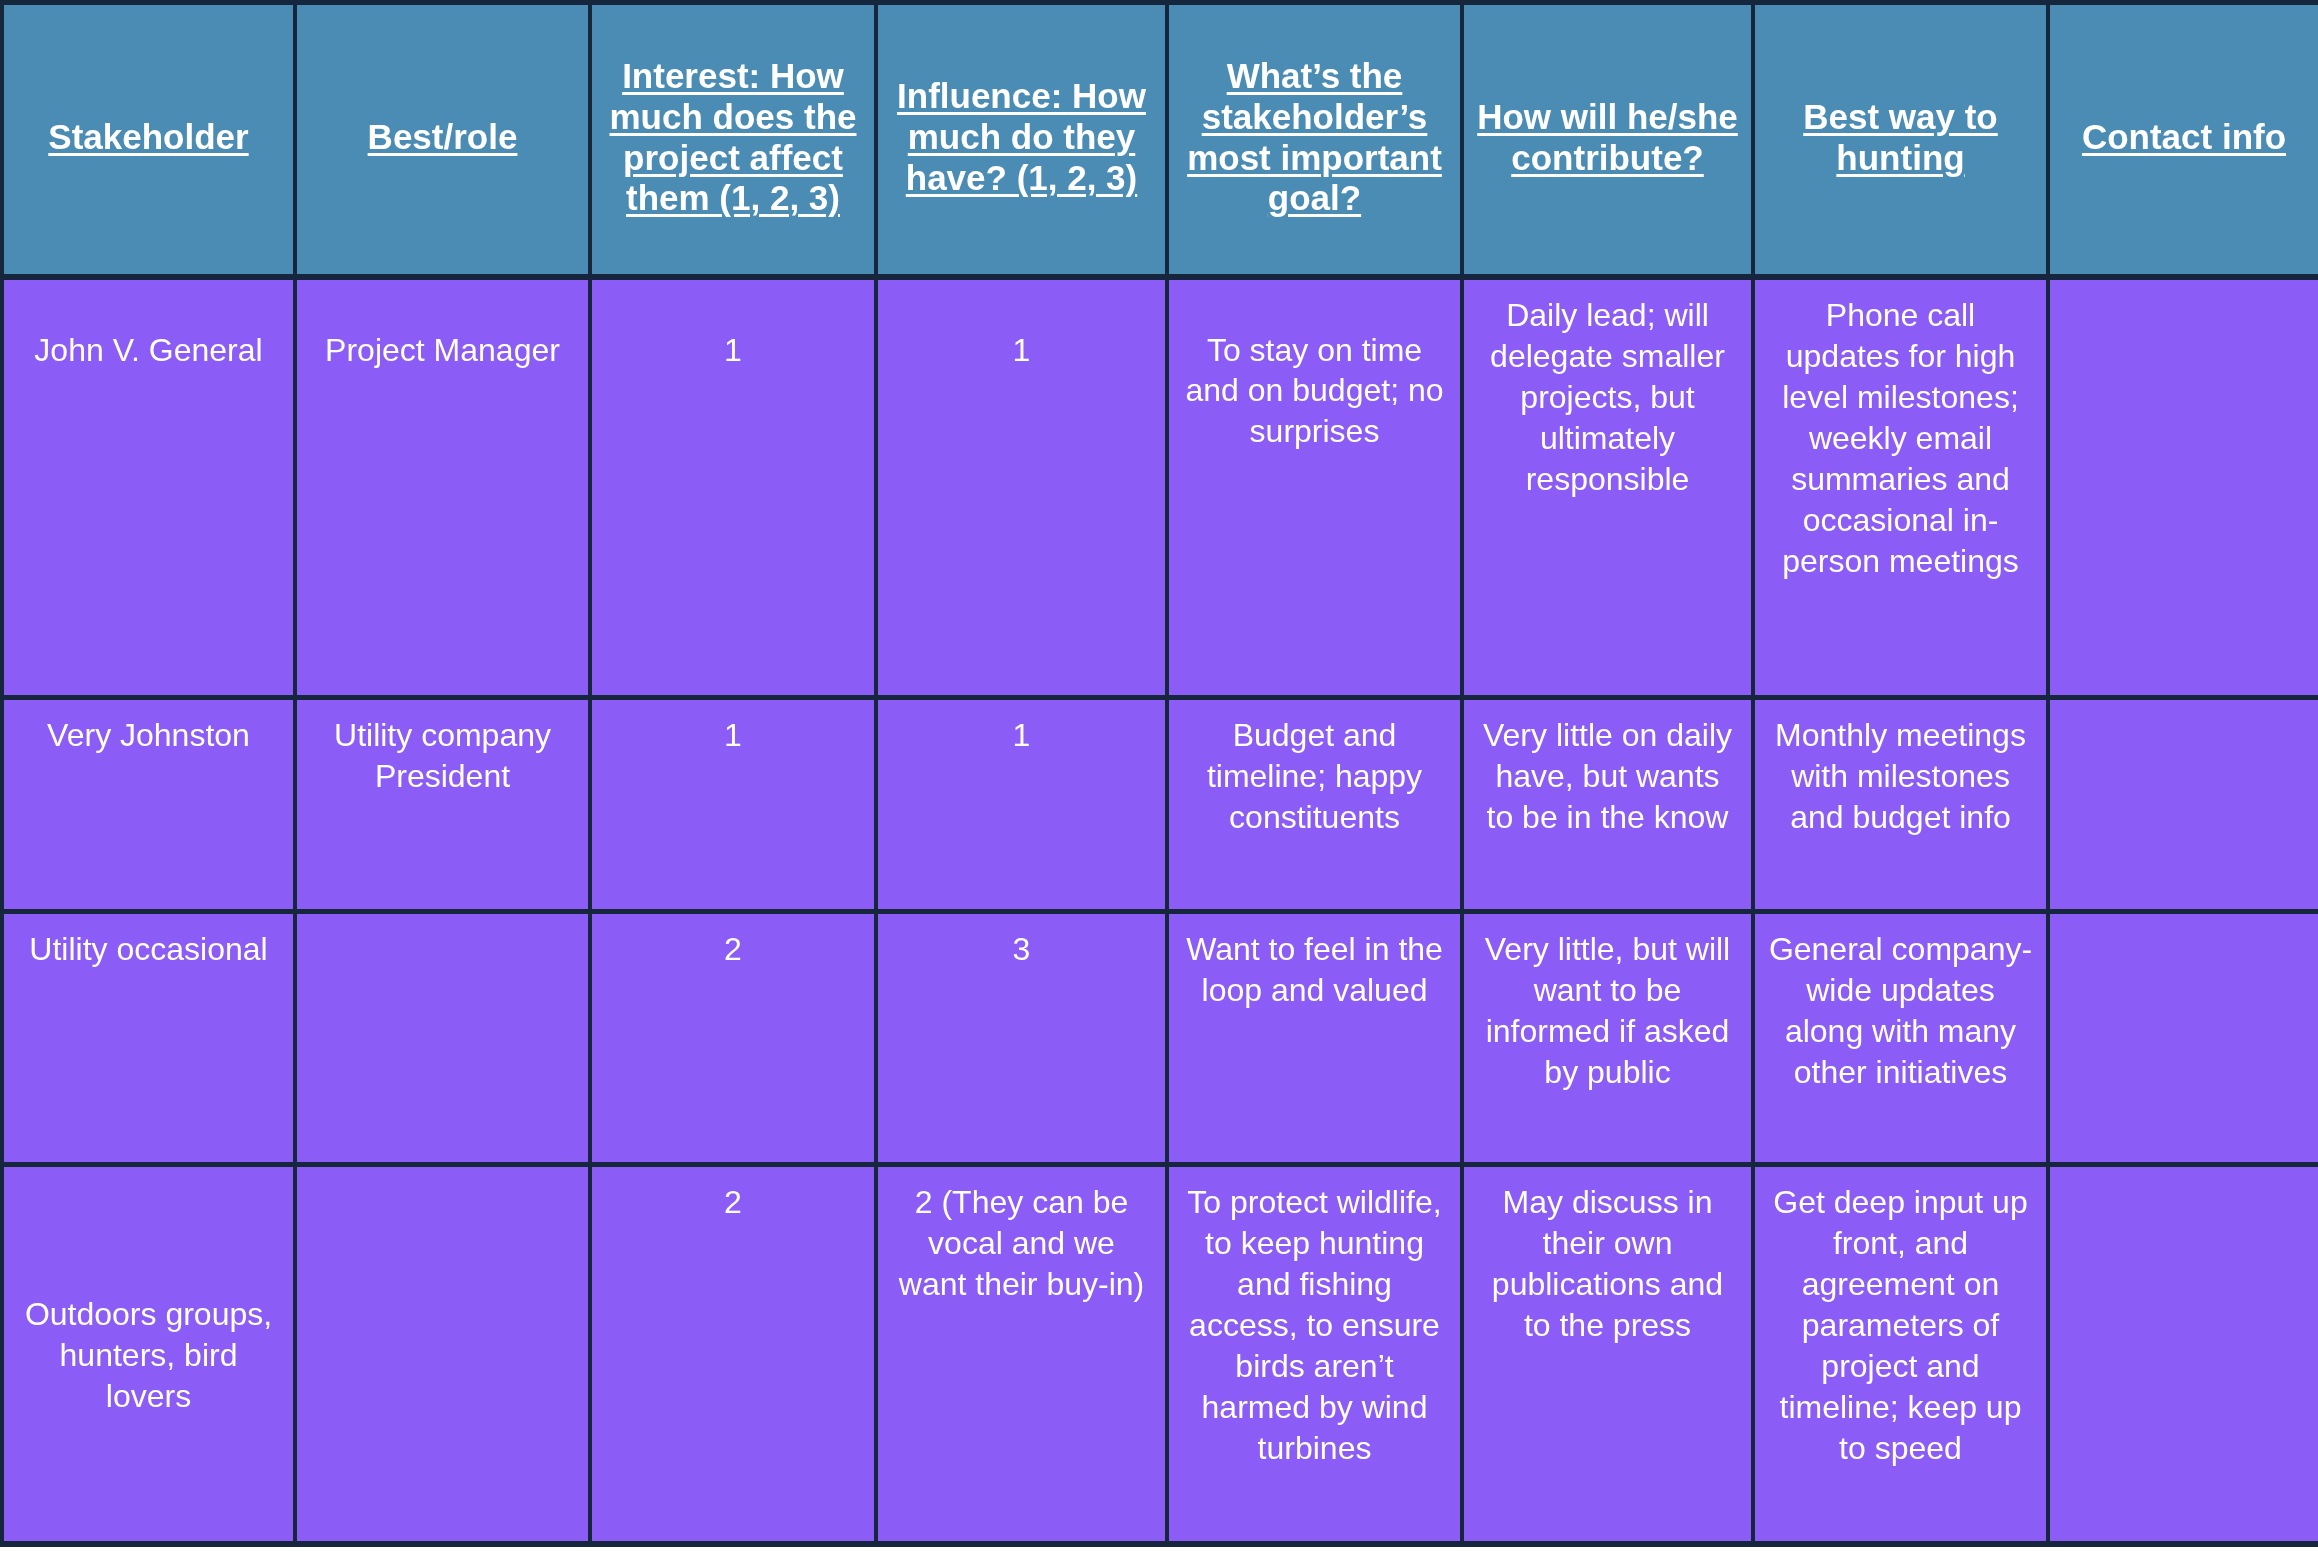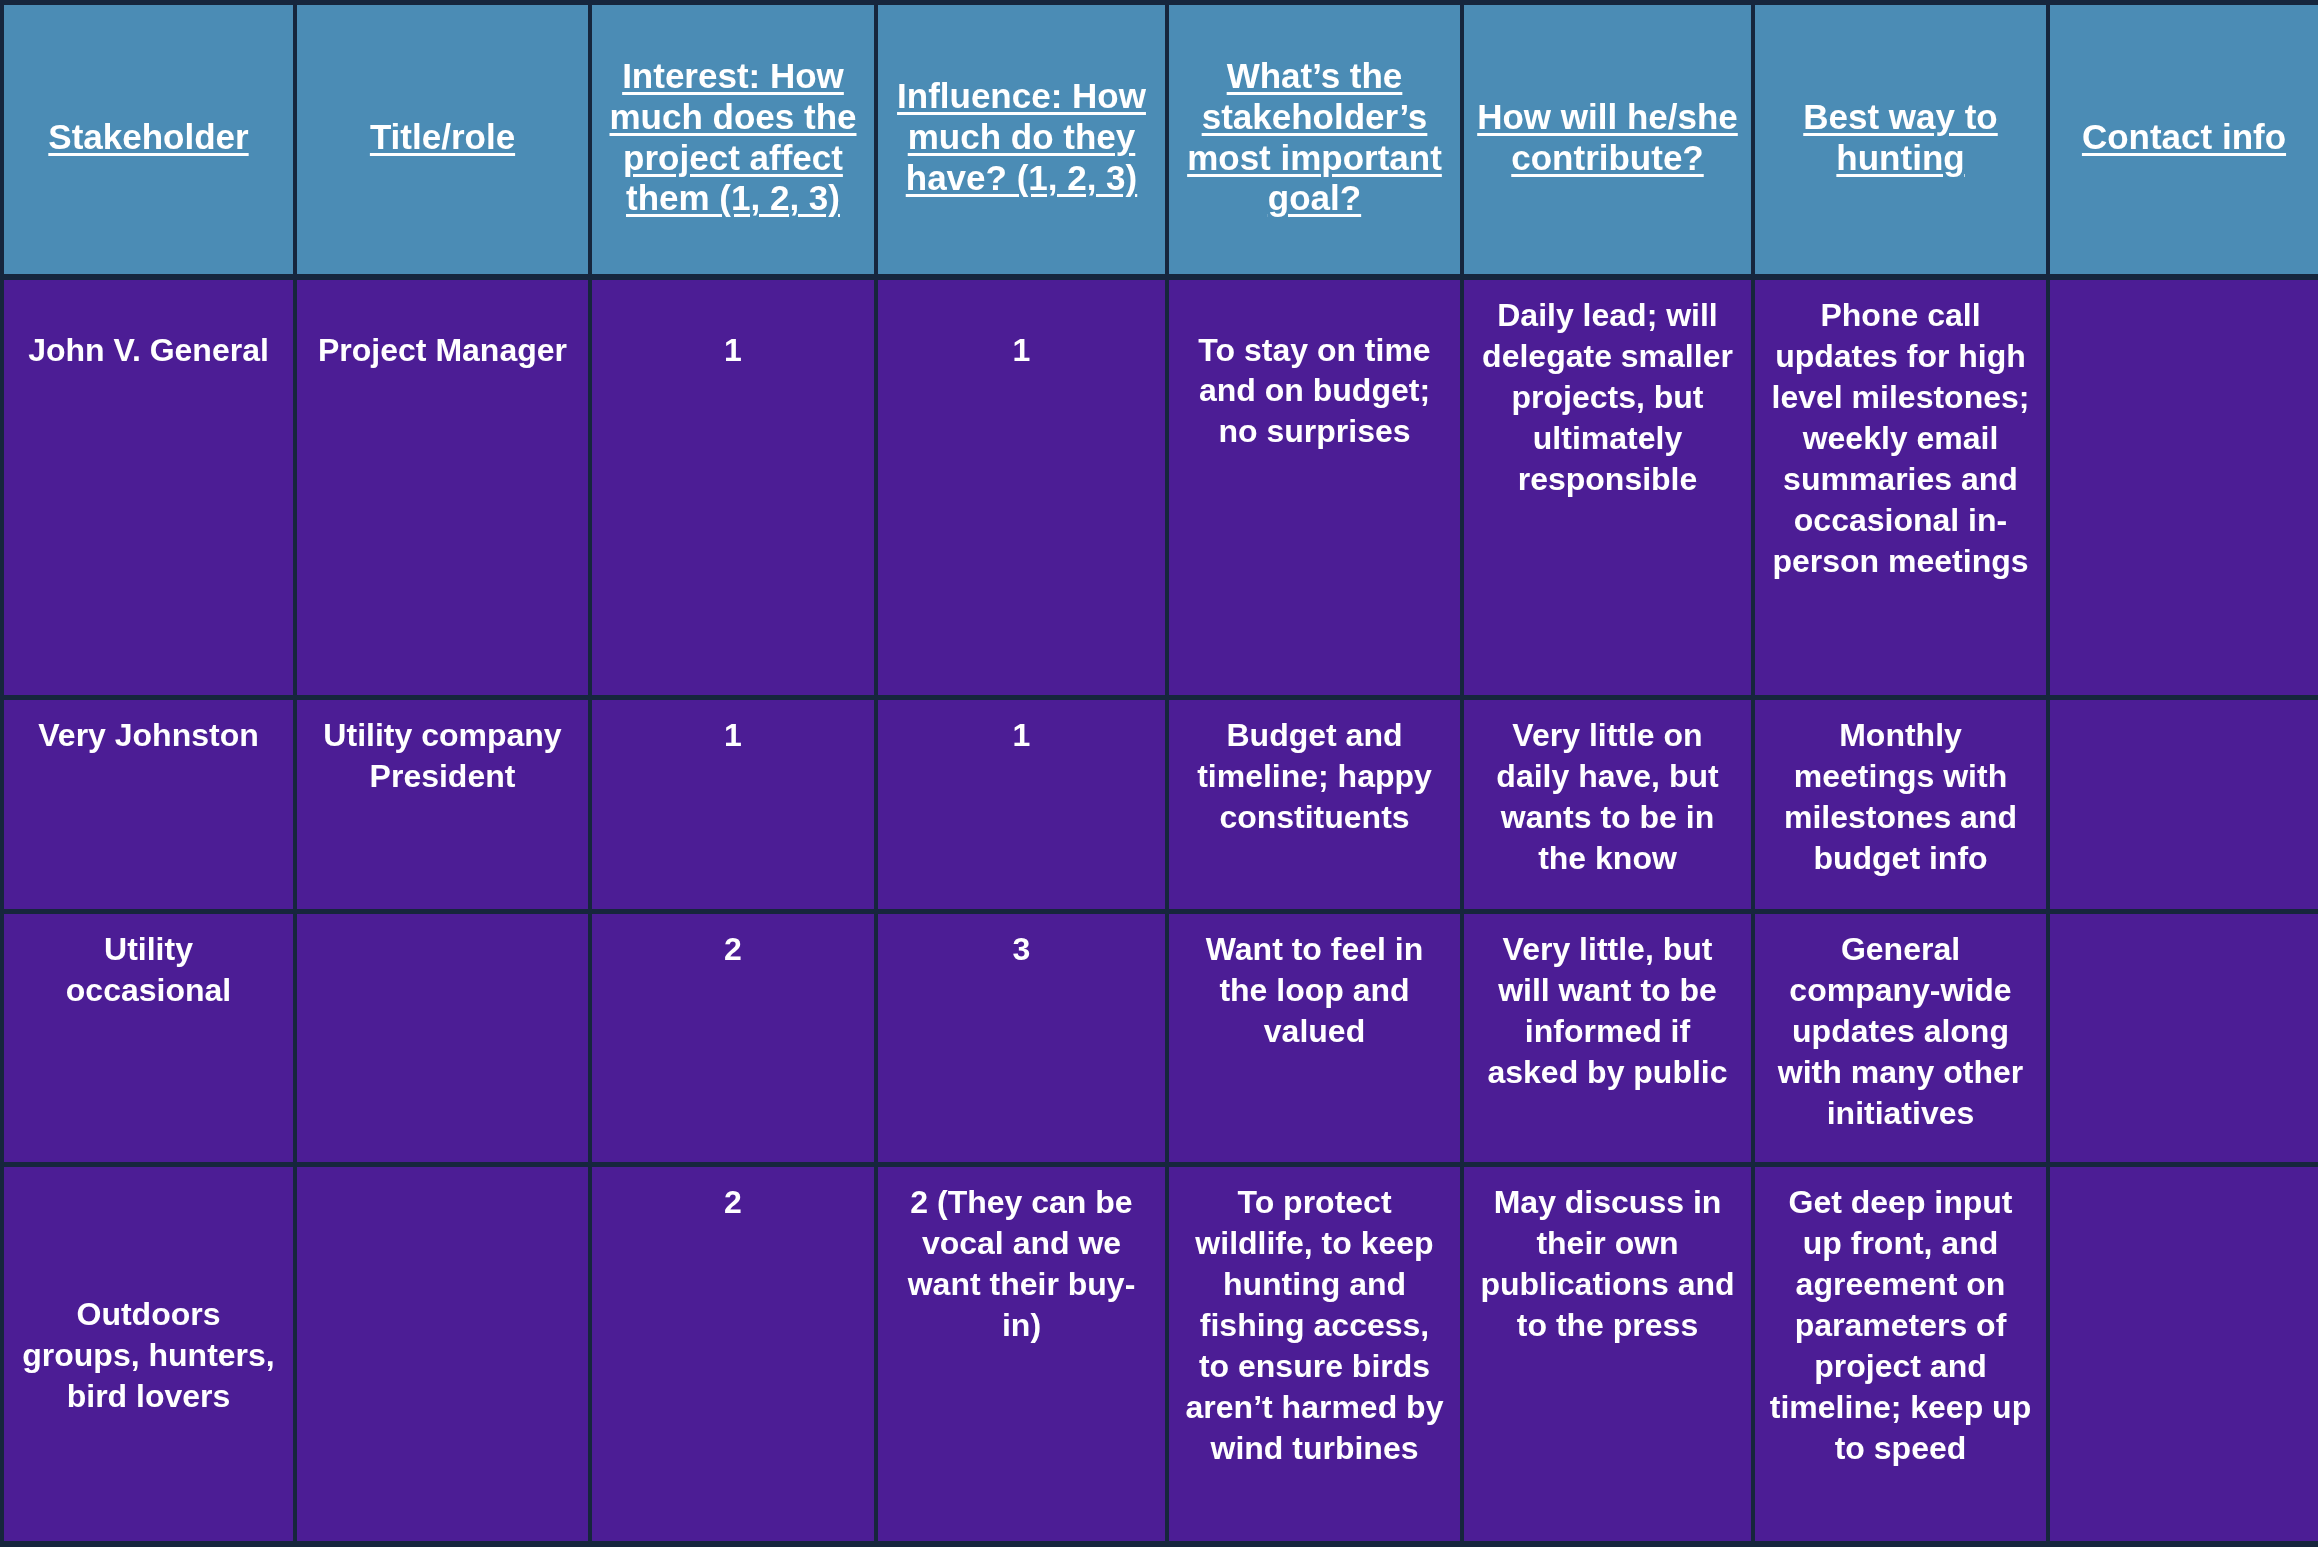--- a/index.html
+++ b/index.html
@@ -49,24 +49,24 @@
     height: 274px;
     box-sizing: border-box;
   }
   th.head-cell .hl {
     text-decoration: underline;
     text-underline-offset: 4.3px;
     text-decoration-thickness: 3.4px;
   }
 
   td.body-cell {
-    background: #4c1d95;
+    background: #8b5cf6;
     color: #ffffff;
     font-size: 32px;
-    font-weight: bold;
+    font-weight: normal;
     line-height: 1.28;
     text-align: center;
     vertical-align: top;
     padding: 15.4px 13.7px 13.7px 13.7px;
     border-left: 4.3px solid #16263d;
     border-right: 4.3px solid #16263d;
     border-bottom: 5.1px solid #16263d;
     box-sizing: border-box;
   }
   tr.body-row:last-child td.body-cell { border-bottom: none; }
@@ -92,21 +92,21 @@
       <col class="c2">
       <col class="c3">
     <col class="c4">
       <col class="c5">
       <col class="c6">
       <col class="c7">
   </colgroup>
   <thead>
     <tr>
       <th class="head-cell"><span class="hl">Stakeholder</span></th>
-      <th class="head-cell"><span class="hl">Title/role</span></th>
+      <th class="head-cell"><span class="hl">Best/role</span></th>
       <th class="head-cell"><span class="hl">Interest: How much does the project affect them (1, 2, 3)</span></th>
       <th class="head-cell"><span class="hl">Influence: How much do they have? (1, 2, 3)</span></th>
       <th class="head-cell"><span class="hl">What’s the stakeholder’s most important goal?</span></th>
       <th class="head-cell"><span class="hl">How will he/she contribute?</span></th>
       <th class="head-cell"><span class="hl">Best way to hunting</span></th>
       <th class="head-cell"><span class="hl">Contact info</span></th>
     </tr>
   </thead>
   <tbody>
     <tr class="body-row row-0">

